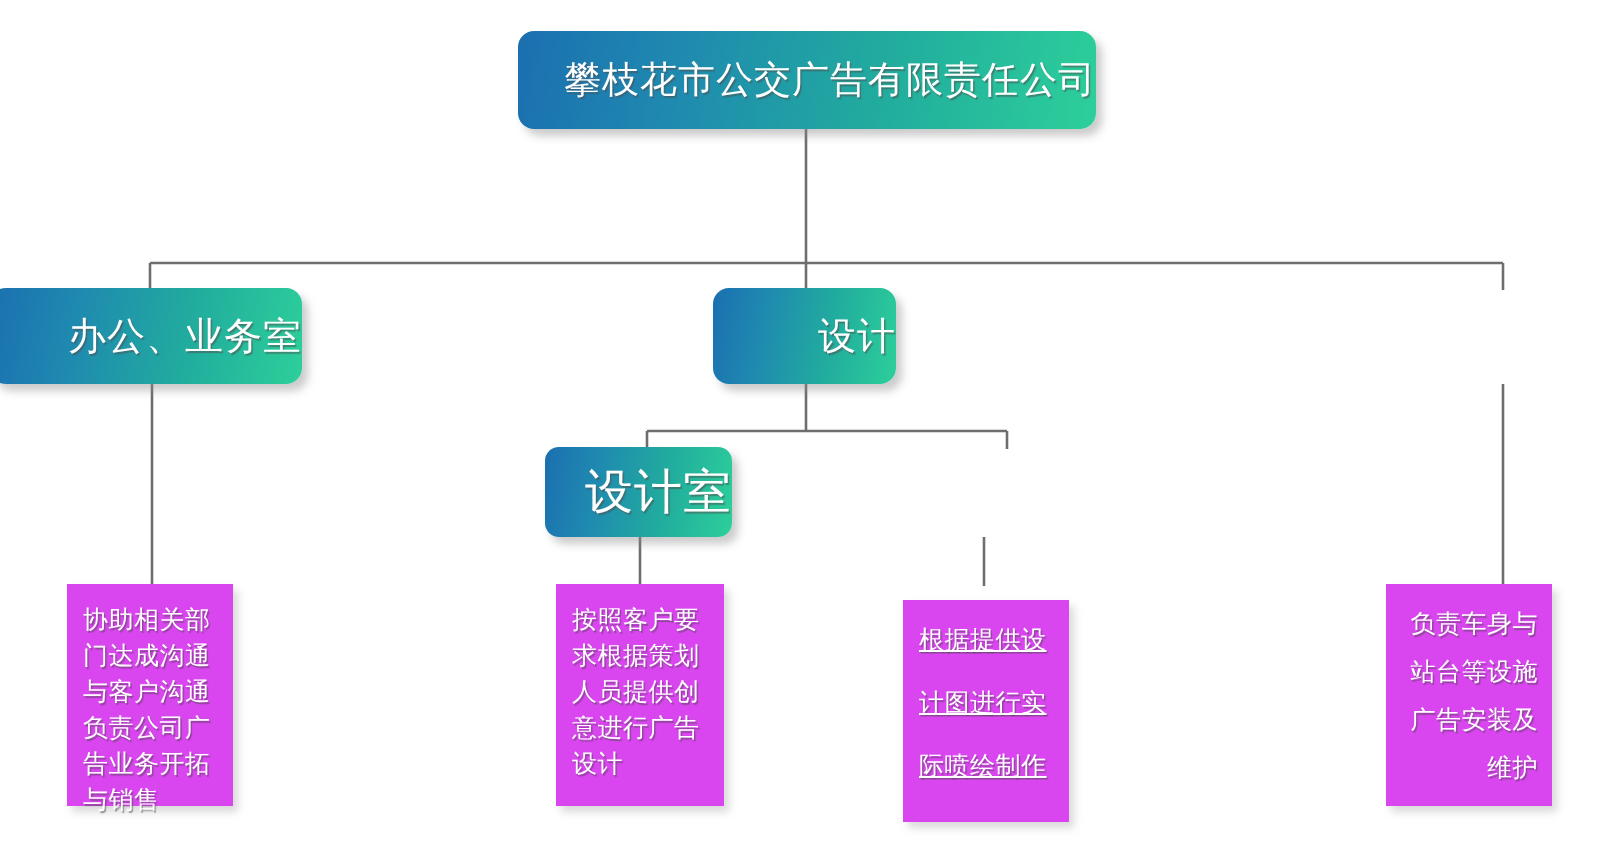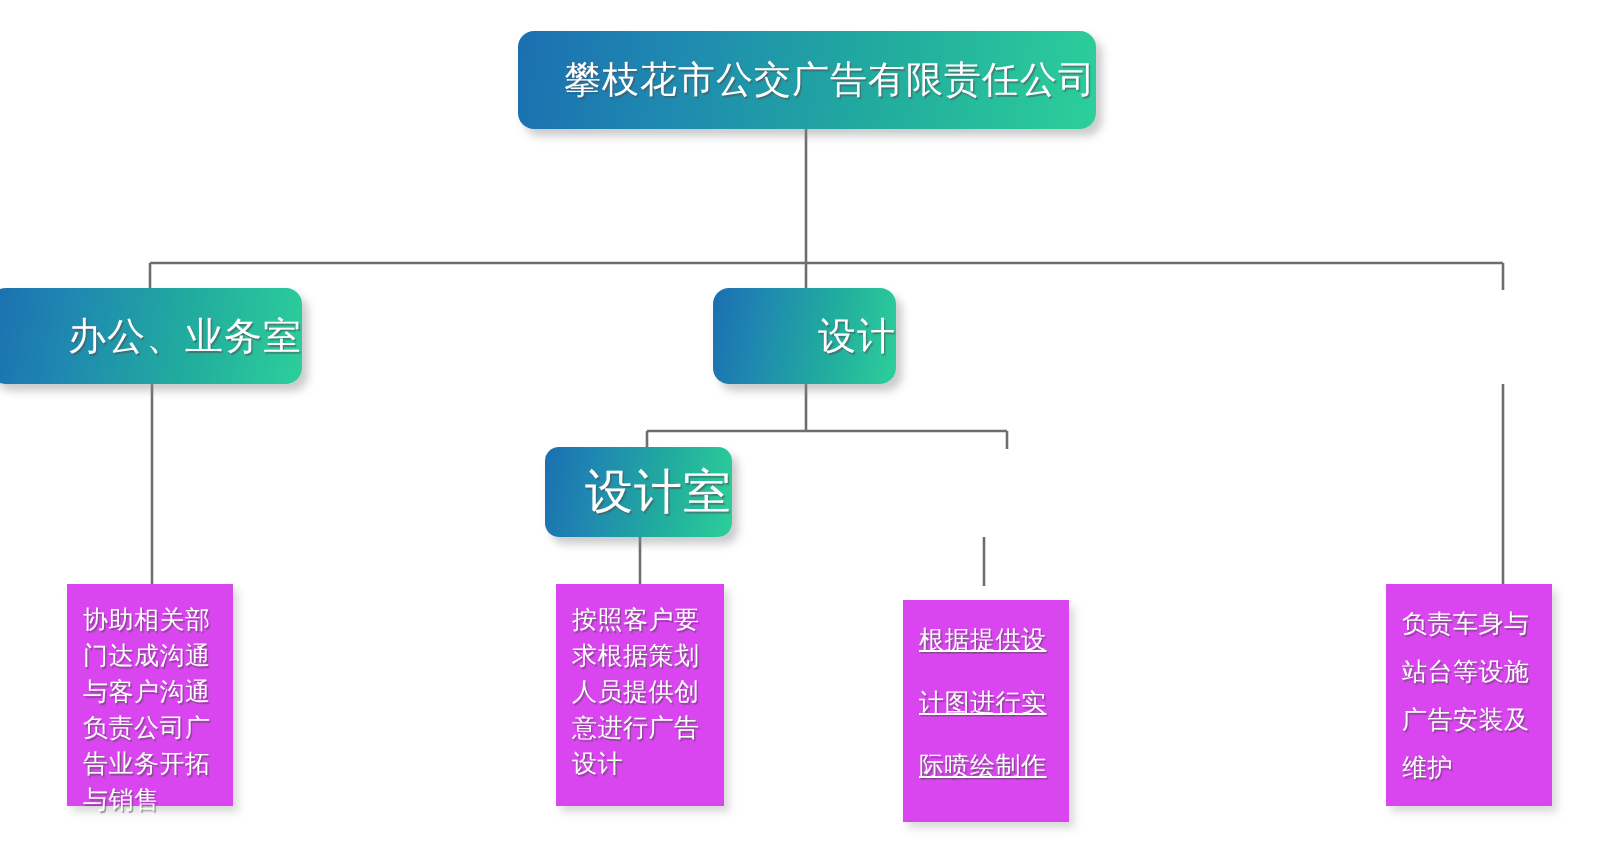--- a/index.html
+++ b/index.html
@@ -128,20 +128,21 @@
     padding-top: 8px;
     text-decoration: underline;
   }
   .leaf-workshop {
     left: 1386px;
     top: 584px;
     width: 166px;
     height: 222px;
     line-height: 48px;
     padding-top: 16px;
+    text-align: right;
   }
 </style>
 </head>
 <body>
 
 <div id="chart-canvas">
 
   <svg id="connectors" viewBox="0 0 1611 868" width="1611" height="868" xmlns="http://www.w3.org/2000/svg">
     <g stroke="#6e6e6e" stroke-width="2.6" fill="none" stroke-linecap="butt">
 

